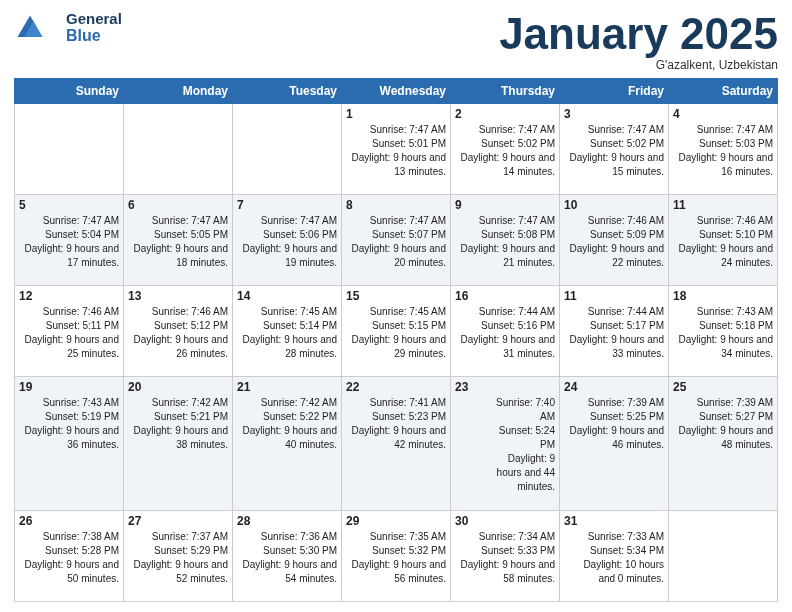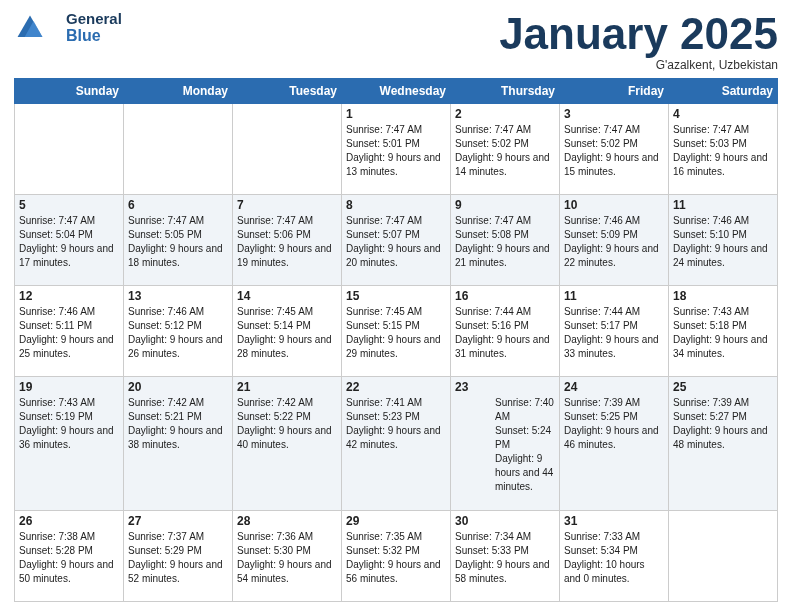--- a/index.html
+++ b/index.html
@@ -75,20 +75,21 @@
     .day-number {
       font-weight: bold;
       font-size: 12px;
       margin-bottom: 2px;
       display: block;
     }
     .day-info {
       font-size: 10px;
       line-height: 1.4;
       color: #222;
+      text-align: right;
     }
     .empty-cell {
       background: #fff !important;
     }
   </style>
 </head>
 <body>
 
 <div class="page">
   <div class="header">

